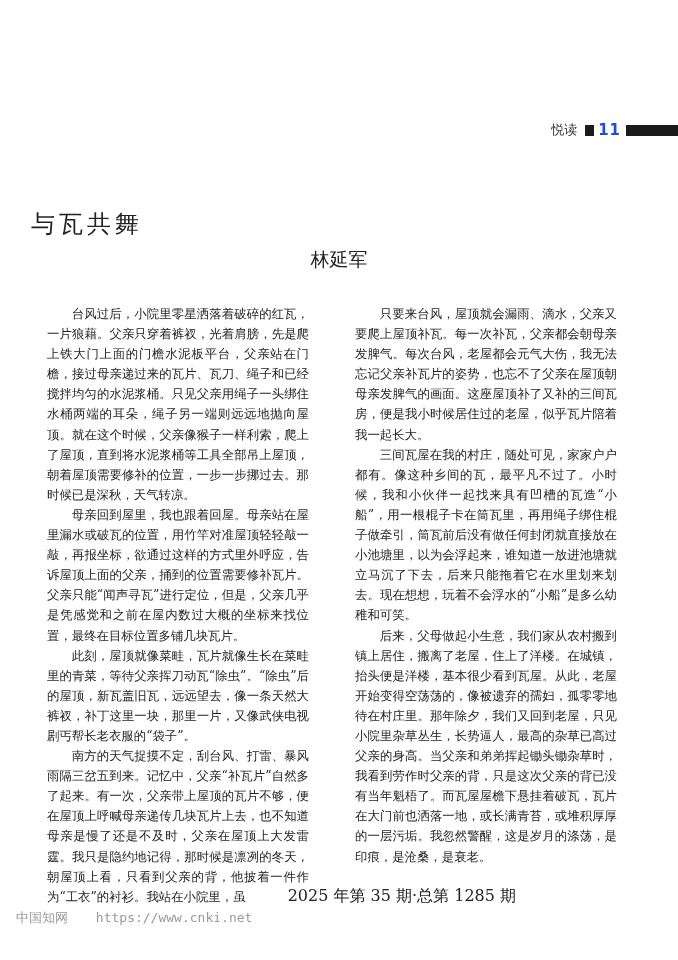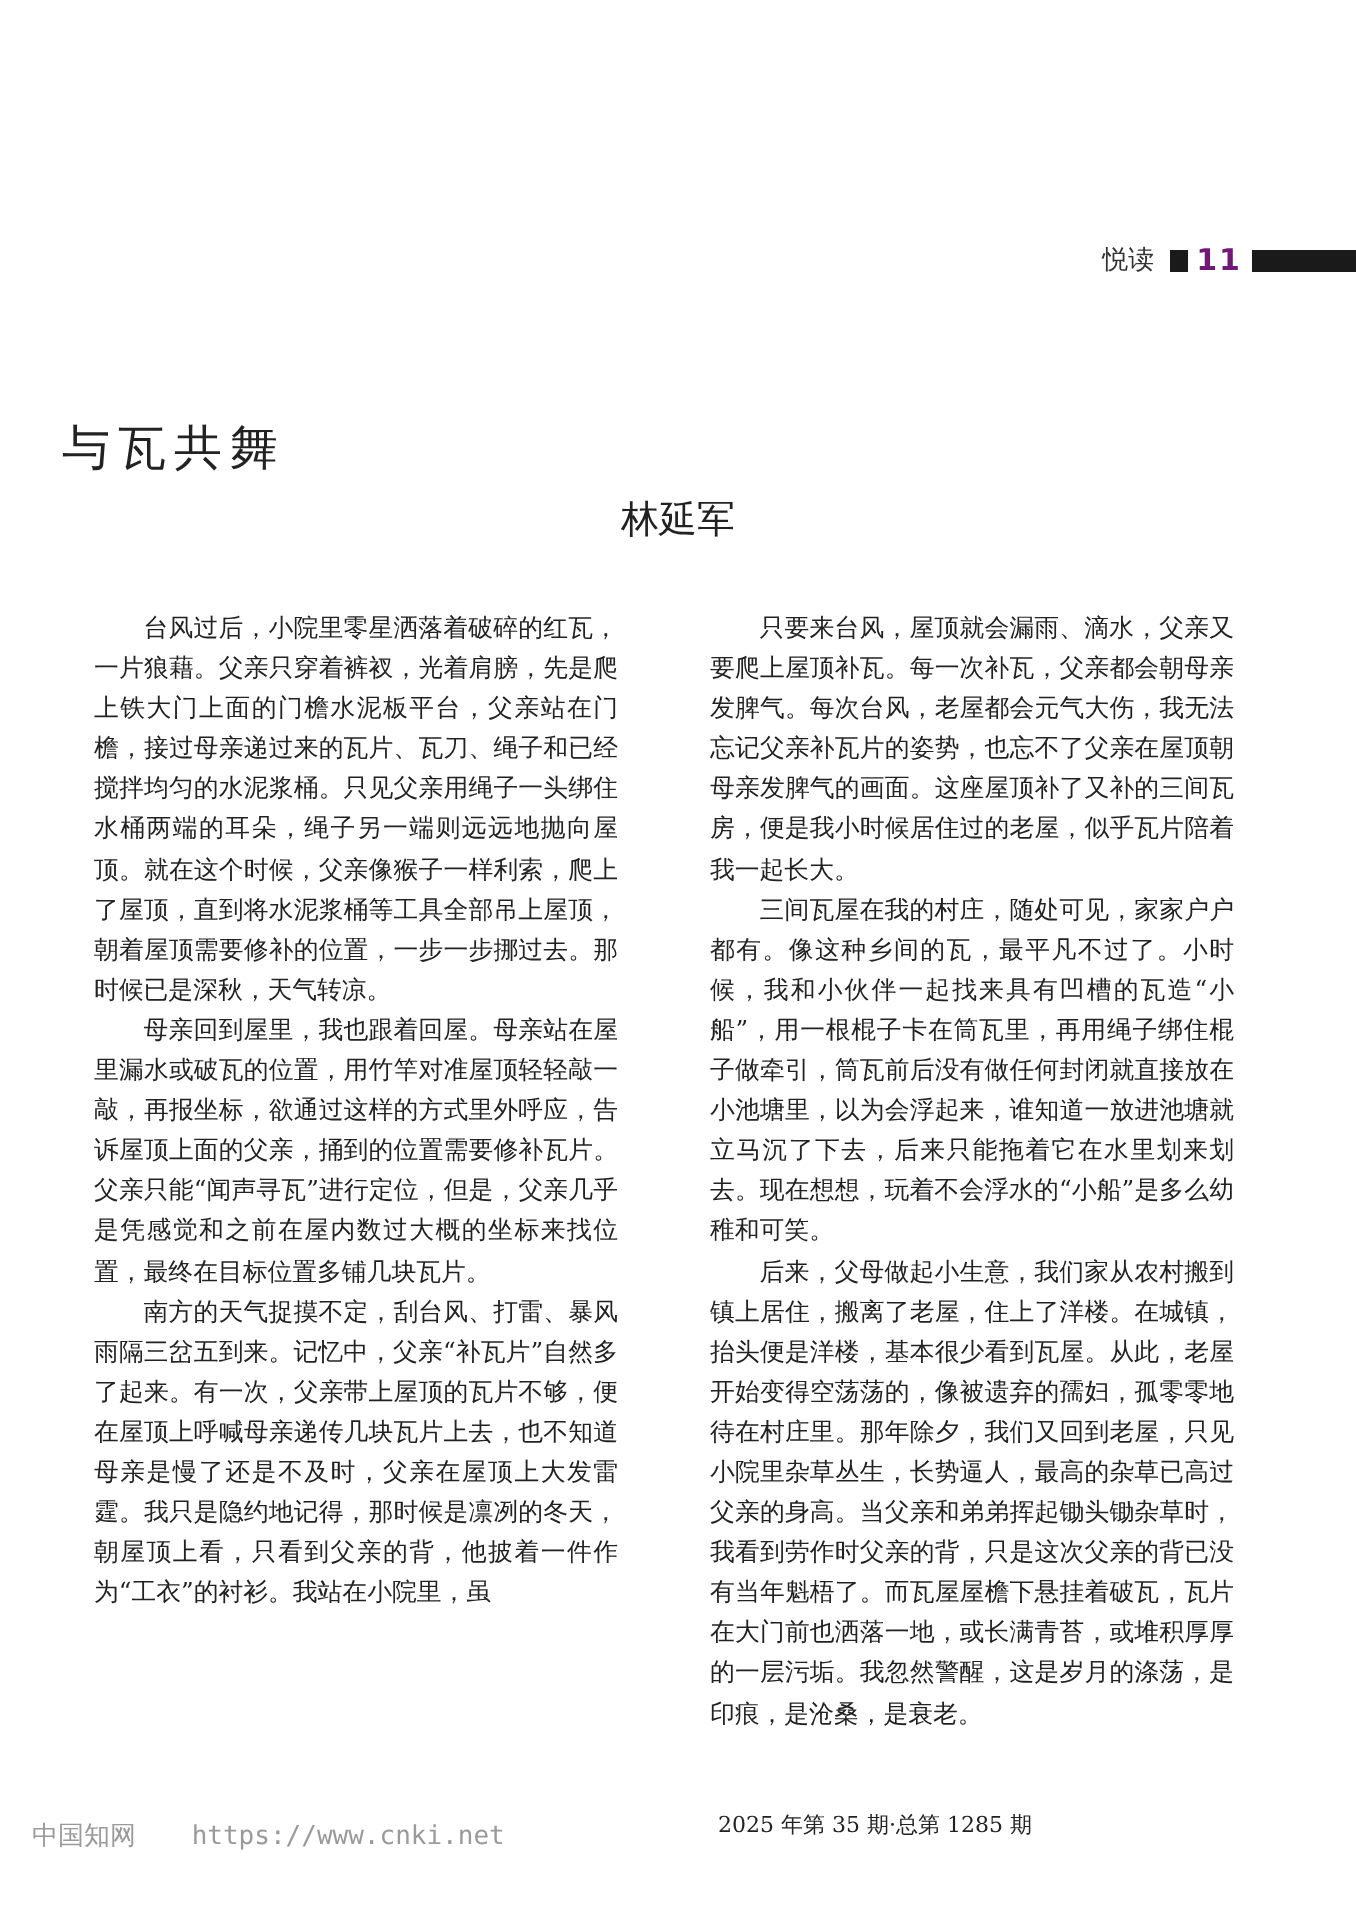--- a/index.html
+++ b/index.html
@@ -6,21 +6,21 @@
     body { width: 678px; height: 960px; position: relative; overflow: hidden; color: #222; }
     .header {
       position: absolute; top: 120px; right: 0; height: 20px;
       display: flex; align-items: center;
     }
     .header .section {
       font-family: "DejaVu Sans", sans-serif; font-size: 13px; color: #333; margin-right: 8px;
     }
     .header .square { width: 9px; height: 11px; background: #1a1a1a; margin-right: 4px; }
     .header .pageno {
-      font-family: "DejaVu Sans", sans-serif; font-weight: bold; font-size: 15px; color: #701a75;
+      font-family: "DejaVu Sans", sans-serif; font-weight: bold; font-size: 15px; color: #1d4ed8;
       letter-spacing: 1px; margin-right: 5px;
     }
     .header .bar { width: 52px; height: 11px; background: #1a1a1a; }
 
     .title {
       position: absolute; top: 208px; left: 0; width: 678px; text-align: left;
       font-family: "DejaVu Serif", serif; font-size: 24px; letter-spacing: 4px; color: #222; padding-left: 31px;
     }
     .author {
       position: absolute; top: 247px; left: 0; width: 678px; text-align: center;
@@ -31,22 +31,22 @@
       position: absolute; top: 304px; width: 262px;
       font-family: "DejaVu Serif", serif; font-size: 12.4px; line-height: 20.1px;
       text-align: justify; color: #222;
     }
     .col.left { left: 47px; }
     .col.right { left: 355px; }
     .col p { margin: 0; text-indent: 2em; }
     .col p.cont { text-indent: 0; }
 
     .issue {
-      position: absolute; top: 905px; right: 162px;
-      font-family: "DejaVu Serif", serif; font-size: 11px; color: #222;
+      position: absolute; top: 886px; right: 162px;
+      font-family: "DejaVu Serif", serif; font-size: 16px; color: #222;
     }
     .watermark {
       position: absolute; top: 909px; left: 16px;
       font-family: "DejaVu Sans Mono", monospace; font-size: 13px; color: #9a9a9a;
     }
     .watermark .wm-cn { font-family: "DejaVu Serif", serif; margin-right: 20px; }
   </style>
 </head>
 <body>
 
@@ -56,20 +56,21 @@
   <span class="pageno">11</span>
   <span class="bar"></span>
 </div>
 
 <div class="title">与瓦共舞</div>
 <div class="author">林延军</div>
 
 <div class="col left">
   <p>台风过后，小院里零星洒落着破碎的红瓦，一片狼藉。父亲只穿着裤衩，光着肩膀，先是爬上铁大门上面的门檐水泥板平台，父亲站在门檐，接过母亲递过来的瓦片、瓦刀、绳子和已经搅拌均匀的水泥浆桶。只见父亲用绳子一头绑住水桶两端的耳朵，绳子另一端则远远地抛向屋顶。就在这个时候，父亲像猴子一样利索，爬上了屋顶，直到将水泥浆桶等工具全部吊上屋顶，朝着屋顶需要修补的位置，一步一步挪过去。那时候已是深秋，天气转凉。</p>
   <p>母亲回到屋里，我也跟着回屋。母亲站在屋里漏水或破瓦的位置，用竹竿对准屋顶轻轻敲一敲，再报坐标，欲通过这样的方式里外呼应，告诉屋顶上面的父亲，捅到的位置需要修补瓦片。父亲只能“闻声寻瓦”进行定位，但是，父亲几乎是凭感觉和之前在屋内数过大概的坐标来找位置，最终在目标位置多铺几块瓦片。</p>
+  <p>此刻，屋顶就像菜畦，瓦片就像生长在菜畦里的青菜，等待父亲挥刀动瓦“除虫”。“除虫”后的屋顶，新瓦盖旧瓦，远远望去，像一条天然大裤衩，补丁这里一块，那里一片，又像武侠电视剧丐帮长老衣服的“袋子”。</p>
   <p>南方的天气捉摸不定，刮台风、打雷、暴风雨隔三岔五到来。记忆中，父亲“补瓦片”自然多了起来。有一次，父亲带上屋顶的瓦片不够，便在屋顶上呼喊母亲递传几块瓦片上去，也不知道母亲是慢了还是不及时，父亲在屋顶上大发雷霆。我只是隐约地记得，那时候是凛冽的冬天，朝屋顶上看，只看到父亲的背，他披着一件作为“工衣”的衬衫。我站在小院里，虽</p>
 </div>
 
 <div class="col right">
   <p>只要来台风，屋顶就会漏雨、滴水，父亲又要爬上屋顶补瓦。每一次补瓦，父亲都会朝母亲发脾气。每次台风，老屋都会元气大伤，我无法忘记父亲补瓦片的姿势，也忘不了父亲在屋顶朝母亲发脾气的画面。这座屋顶补了又补的三间瓦房，便是我小时候居住过的老屋，似乎瓦片陪着我一起长大。</p>
   <p>三间瓦屋在我的村庄，随处可见，家家户户都有。像这种乡间的瓦，最平凡不过了。小时候，我和小伙伴一起找来具有凹槽的瓦造“小船”，用一根棍子卡在筒瓦里，再用绳子绑住棍子做牵引，筒瓦前后没有做任何封闭就直接放在小池塘里，以为会浮起来，谁知道一放进池塘就立马沉了下去，后来只能拖着它在水里划来划去。现在想想，玩着不会浮水的“小船”是多么幼稚和可笑。</p>
   <p>后来，父母做起小生意，我们家从农村搬到镇上居住，搬离了老屋，住上了洋楼。在城镇，抬头便是洋楼，基本很少看到瓦屋。从此，老屋开始变得空荡荡的，像被遗弃的孺妇，孤零零地待在村庄里。那年除夕，我们又回到老屋，只见小院里杂草丛生，长势逼人，最高的杂草已高过父亲的身高。当父亲和弟弟挥起锄头锄杂草时，我看到劳作时父亲的背，只是这次父亲的背已没有当年魁梧了。而瓦屋屋檐下悬挂着破瓦，瓦片在大门前也洒落一地，或长满青苔，或堆积厚厚的一层污垢。我忽然警醒，这是岁月的涤荡，是印痕，是沧桑，是衰老。</p>
 </div>
 
 <div class="issue">2025 年第 35 期·总第 1285 期</div>

